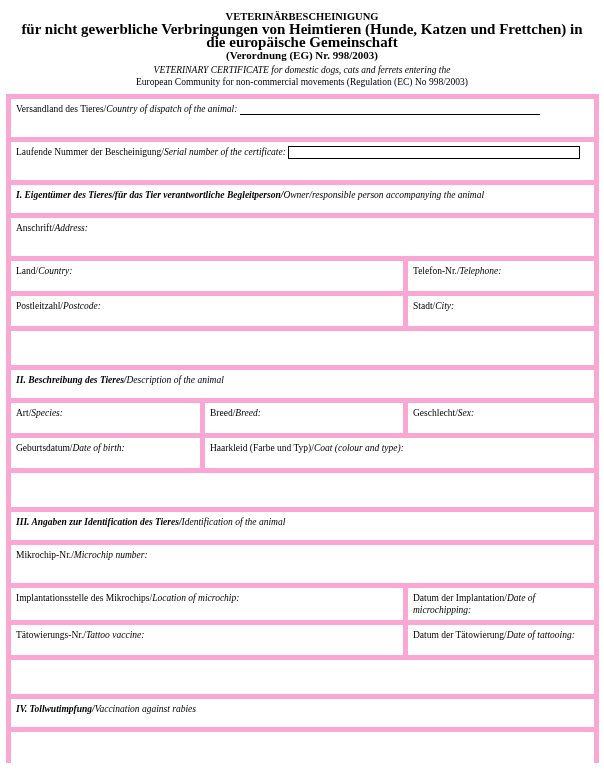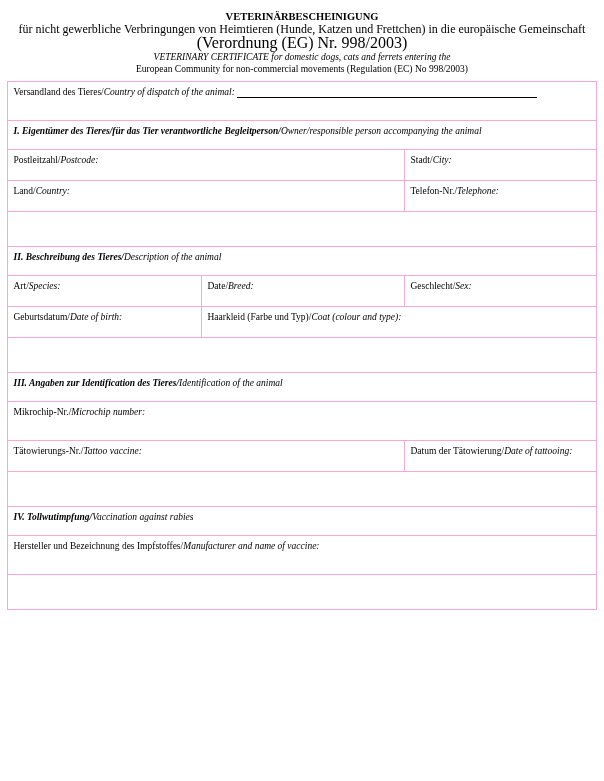--- a/index.html
+++ b/index.html
@@ -22,47 +22,47 @@
   .header {
     text-align: center;
     padding: 2px 10px 6px 10px;
   }
   .header .l1 {
     font-weight: bold;
     font-size: 10.5px;
     line-height: 13px;
   }
   .header .l2 {
-    font-weight: normal;
-    font-size: 12px;
+    font-weight: bold;
+    font-size: 15px;
     line-height: 13px;
   }
   .header .l3 {
-    font-weight: normal;
-    font-size: 16px;
+    font-weight: bold;
+    font-size: 11px;
     line-height: 13px;
   }
   .header .l4 {
     font-style: italic;
     font-size: 9.5px;
     line-height: 12px;
     margin-top: 2px;
   }
   .header .l5 {
     font-size: 9.5px;
     line-height: 12px;
   }
   table.form {
     border-collapse: collapse;
     width: 588px;
     margin: 0 auto;
     table-layout: fixed;
   }
   table.form td {
-    border: 1px solid #f9a8d4;
+    border: 5px solid #f9a8d4;
     font-size: 9.5px;
     vertical-align: top;
     padding: 4px 5px 4px 5px;
     line-height: 12px;
   }
   .cell-h {
     height: 22px;
   }
   .cell-tall {
     height: 30px;
@@ -115,63 +115,74 @@
     </colgroup>
 
     <tbody>
         <tr>
       <td colspan="3" class="cell-tall">
         <span>Versandland des Tieres/</span><span class="it">Country of dispatch of the animal:</span>
         <span class="line" style="width:300px"></span>
       </td>
     </tr>
 
+    <tr>
+      <td colspan="3" class="cell-tall">
+        <span>Laufende Nummer der Bescheinigung/</span><span class="it">Serial number of the certificate:</span>
+        <span class="boxfield" style="width:290px"></span>
+      </td>
+    </tr>
 
     <tr>
       <td colspan="3" class="sec-title" style="height:20px">
         <b>I. Eigentümer des Tieres/für das Tier verantwortliche Begleitperson/</b><span class="it">Owner/responsible person accompanying the animal</span>
       </td>
     </tr>
 
 
+    <tr>
+      <td colspan="3" class="cell-tall">
+        <span>Anschrift/</span><span class="it">Address:</span>
+      </td>
+    </tr>
+
+    <tr>
+      <td colspan="2" class="cell-h">
+        <span>Land/</span><span class="it">Country:</span>
+      </td>
+      <td class="cell-h">
+        <span>Telefon-Nr./</span><span class="it">Telephone:</span>
+      </td>
+    </tr>
 
     <tr>
       <td colspan="2" class="cell-h">
         <span>Postleitzahl/</span><span class="it">Postcode:</span>
       </td>
       <td class="cell-h">
         <span>Stadt/</span><span class="it">City:</span>
       </td>
     </tr>
 
-    <tr>
-      <td colspan="2" class="cell-h">
-        <span>Land/</span><span class="it">Country:</span>
-      </td>
-      <td class="cell-h">
-        <span>Telefon-Nr./</span><span class="it">Telephone:</span>
-      </td>
-    </tr>
-
     <tr class="spacer-row">
       <td colspan="3" style="border-top:none;height:26px"></td>
     </tr>
 
     <tr>
       <td colspan="3" class="sec-title" style="height:20px">
         <b>II.  Beschreibung des Tieres/</b><span class="it">Description of the animal</span>
       </td>
     </tr>
 
     <tr>
       <td class="cell-h">
         <span>Art/</span><span class="it">Species:</span>
       </td>
       <td class="cell-h">
-        <span>Date/</span><span class="it">Breed:</span>
+        <span>Breed/</span><span class="it">Breed:</span>
       </td>
       <td class="cell-h">
         <span>Geschlecht/</span><span class="it">Sex:</span>
       </td>
     </tr>
 
     <tr>
       <td class="cell-h">
         <span>Geburtsdatum/</span><span class="it">Date of birth:</span>
       </td>
@@ -189,45 +200,48 @@
         <b>III.  Angaben zur Identification des Tieres/</b><span class="it">Identification of the animal</span>
       </td>
     </tr>
 
     <tr>
       <td colspan="3" class="cell-tall">
         <span>Mikrochip-Nr./</span><span class="it">Microchip number:</span>
       </td>
     </tr>
 
+    <tr>
+      <td colspan="2" class="cell-h">
+        <span>Implantationsstelle des Mikrochips/</span><span class="it">Location of microchip:</span>
+      </td>
+      <td class="cell-h">
+        <span>Datum der Implantation/</span><span class="it">Date of microchipping:</span>
+      </td>
+    </tr>
 
     <tr>
       <td colspan="2" class="cell-h">
         <span>Tätowierungs-Nr./</span><span class="it">Tattoo vaccine:</span>
       </td>
       <td class="cell-h">
         <span>Datum der Tätowierung/</span><span class="it">Date of tattooing:</span>
       </td>
     </tr>
 
     <tr class="spacer-row">
       <td colspan="3" style="border-top:none;height:26px"></td>
     </tr>
 
     <tr>
       <td colspan="3" class="sec-title" style="height:20px">
         <b>IV.  Tollwutimpfung/</b><span class="it">Vaccination against rabies</span>
       </td>
     </tr>
 
-    <tr>
-      <td colspan="3" class="cell-tall">
-        <span>Hersteller und Bezeichnung des Impfstoffes/</span><span class="it">Manufacturer and name of vaccine:</span>
-      </td>
-    </tr>
 
 
     <tr class="spacer-row">
       <td colspan="3" style="border-top:none;height:26px"></td>
     </tr>
 
   </tbody>
     </table>
 </div>
 

